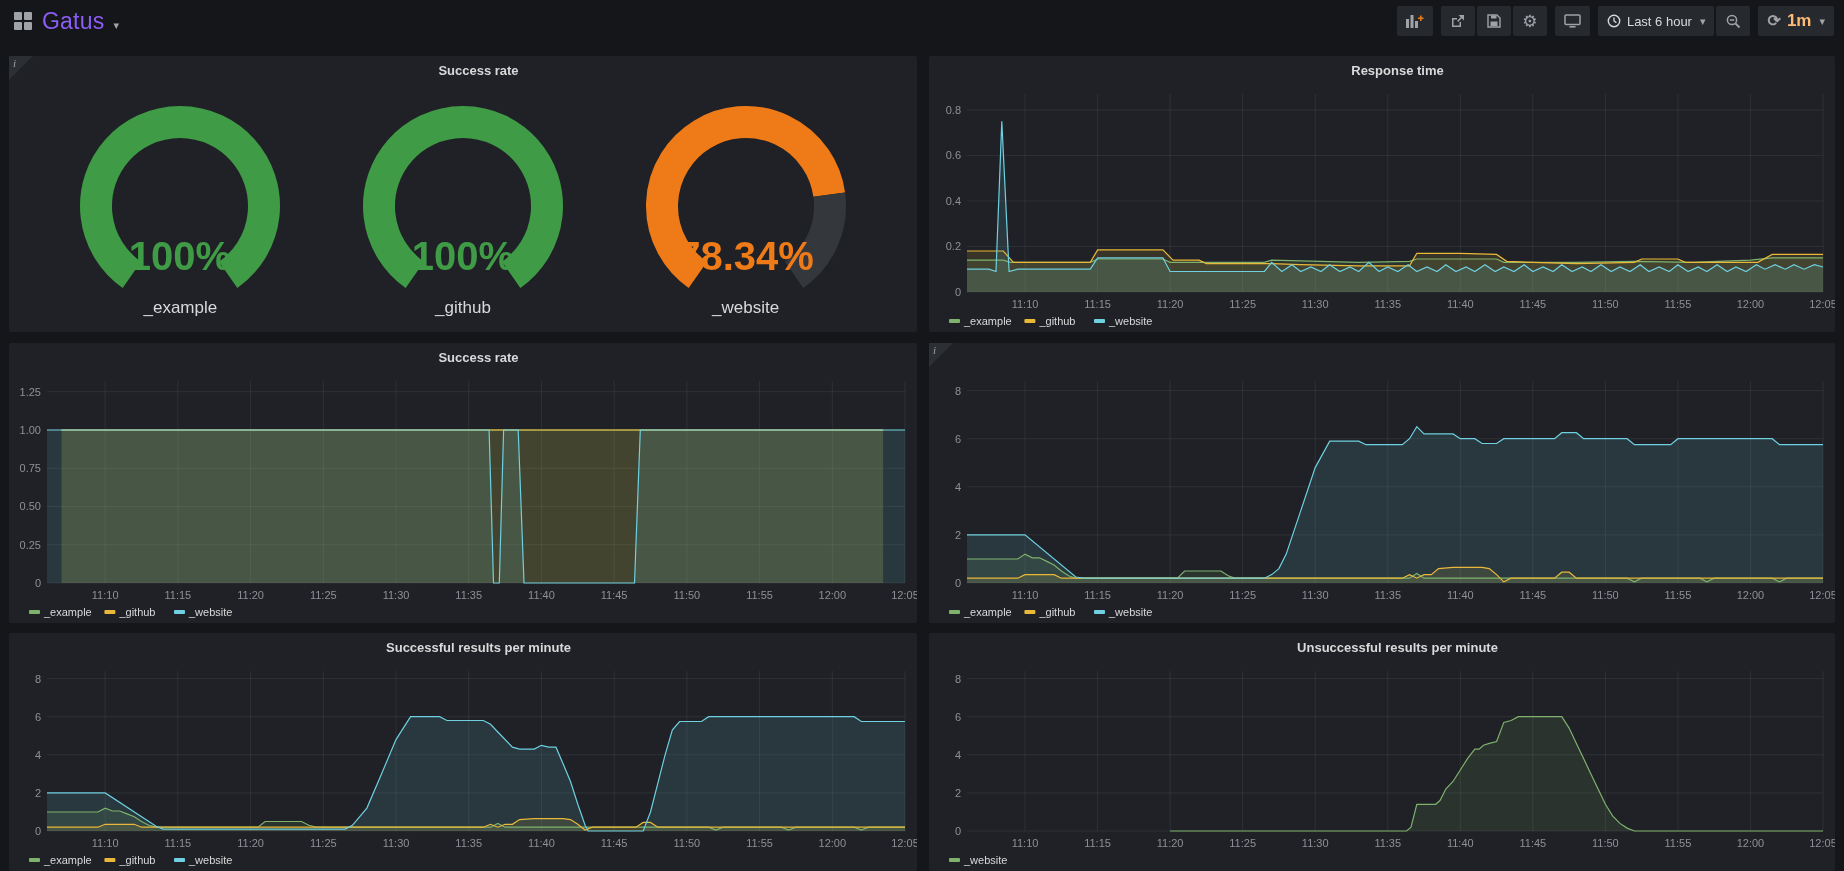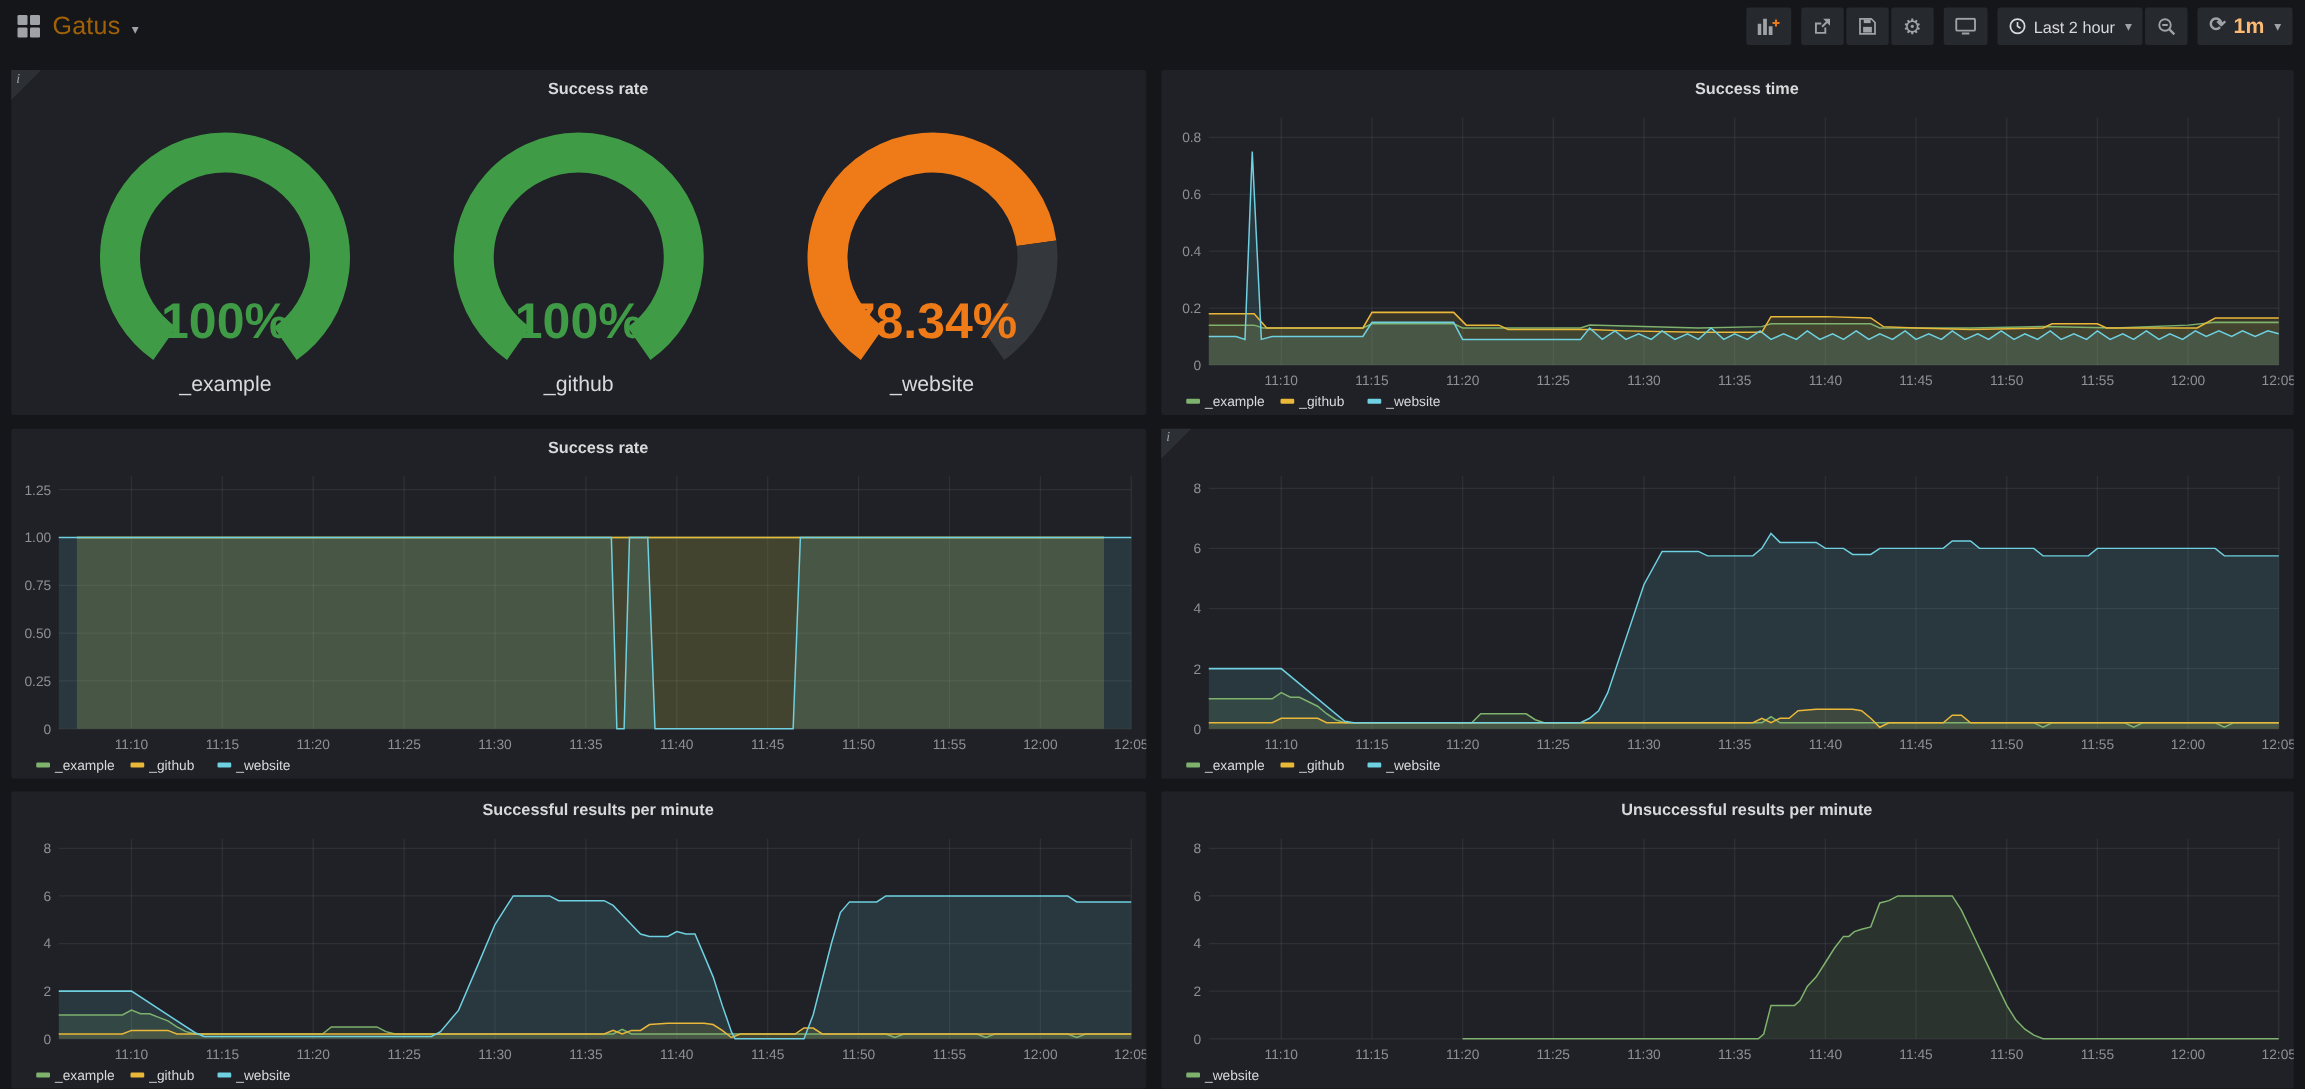--- a/index.html
+++ b/index.html
@@ -12,21 +12,21 @@
   }
   
   .header {
     position:absolute; left:0; top:0; width:1844px; height:42px;
     display:flex; align-items:center; justify-content:space-between;
     padding:0 10px 0 14px; background:#141619;
   }
   .hdr-left { display:flex; align-items:center; gap:10px; }
   .grid-icon { display:grid; grid-template-columns:8px 8px; grid-template-rows:8px 8px; gap:2px; }
   .grid-icon span { background:#9fa3a8; border-radius:1px; }
-  .dash-title { font-size:20px; color:#a16207; letter-spacing:.2px;text-align:right; }
+  .dash-title { font-size:23px; color:#8b5cf6; letter-spacing:.2px;text-align:right; }
   .caret { color:#9fa3a8; font-size:11px; margin-left:2px; }
   .hdr-right { display:flex; align-items:center; gap:8px; }
   .btn-group { display:flex; gap:2px; }
   .tbtn {
     height:30px; min-width:34px; padding:0 9px; border:none; cursor:pointer;
     background:#26292e; color:#9fa3a8; border-radius:2px;
     display:flex; align-items:center; justify-content:center; gap:6px;
     font-family:"Liberation Sans",sans-serif; font-size:13px;
   }
   .tbtn svg { display:block; }
@@ -109,21 +109,21 @@
         <rect x="1" y="1" width="15" height="9.5" rx="1" fill="none" stroke="#9fa3a8" stroke-width="1.5"></rect>
         <rect x="5.5" y="12" width="6" height="1.6" fill="#9fa3a8"></rect>
       </svg>
     </button>
     <div class="btn-group">
       <button class="tbtn">
         <svg width="14" height="14" viewBox="0 0 14 14">
           <circle cx="7" cy="7" r="5.7" fill="none" stroke="#d8d9da" stroke-width="1.4"></circle>
           <path d="M7 3.6V7l2.4 1.6" fill="none" stroke="#d8d9da" stroke-width="1.3"></path>
         </svg>
-        <span class="time-label">Last 2 hour</span>
+        <span class="time-label">Last 6 hour</span>
         <span class="caret">▾</span>
       </button>
       <button class="tbtn">
         <svg width="15" height="15" viewBox="0 0 15 15">
           <circle cx="6" cy="6" r="4.6" fill="none" stroke="#9fa3a8" stroke-width="1.5"></circle>
           <line x1="3.8" y1="6" x2="8.2" y2="6" stroke="#9fa3a8" stroke-width="1.5"></line>
           <line x1="9.5" y1="9.5" x2="13.5" y2="13.5" stroke="#9fa3a8" stroke-width="1.8"></line>
         </svg>
       </button>
     </div>
@@ -160,21 +160,21 @@
           <path d="M 76.81957934651214 176.80877172027533 A 84 84 0 1 1 208.220030543323 96.57955708527969" stroke="#ef7b18" stroke-width="32" fill="none"></path>
           <path d="M 208.220030543323 96.57955708527969 A 84 84 0 0 1 173.18042065348791 176.80877172027527" stroke="#34373c" stroke-width="32" fill="none"></path>
           <text x="125" y="172" text-anchor="middle" font-size="40" font-weight="bold" fill="#ef7b18">78.34%</text>
         </svg>
         <div class="gauge-label">_website</div>
       </div>
     </div>
 </div>
 
 <div class="panel" style="left:929px;top:56px;width:906px;height:276px;">
-  <div class="panel-title">Success time</div>
+  <div class="panel-title">Response time</div>
   <div class="chart"><svg width="906" height="248" viewBox="0 0 906 248">
         <line x1="96.03389830508475" y1="10" x2="96.03389830508475" y2="208" stroke="rgba(255,255,255,0.07)" stroke-width="1"></line>
         <line x1="168.5762711864407" y1="10" x2="168.5762711864407" y2="208" stroke="rgba(255,255,255,0.07)" stroke-width="1"></line>
         <line x1="241.11864406779662" y1="10" x2="241.11864406779662" y2="208" stroke="rgba(255,255,255,0.07)" stroke-width="1"></line>
         <line x1="313.6610169491525" y1="10" x2="313.6610169491525" y2="208" stroke="rgba(255,255,255,0.07)" stroke-width="1"></line>
         <line x1="386.2033898305085" y1="10" x2="386.2033898305085" y2="208" stroke="rgba(255,255,255,0.07)" stroke-width="1"></line>
         <line x1="458.7457627118644" y1="10" x2="458.7457627118644" y2="208" stroke="rgba(255,255,255,0.07)" stroke-width="1"></line>
         <line x1="531.2881355932204" y1="10" x2="531.2881355932204" y2="208" stroke="rgba(255,255,255,0.07)" stroke-width="1"></line>
         <line x1="603.8305084745763" y1="10" x2="603.8305084745763" y2="208" stroke="rgba(255,255,255,0.07)" stroke-width="1"></line>
         <line x1="676.3728813559322" y1="10" x2="676.3728813559322" y2="208" stroke="rgba(255,255,255,0.07)" stroke-width="1"></line>

